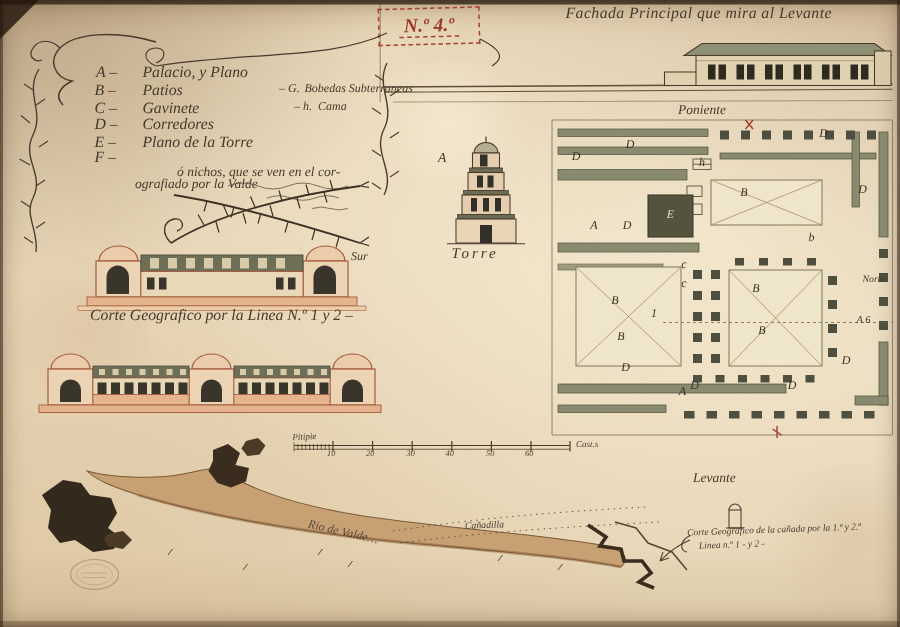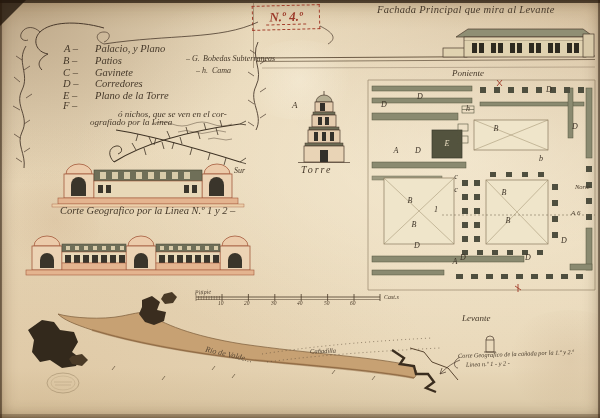--- a/index.html
+++ b/index.html
@@ -225,21 +225,21 @@
   <div class="abs hw" style="left:63px;top:55px;font-size:10.5px;">B –</div>
   <div class="abs hw" style="left:95px;top:55px;font-size:10.5px;">Patios</div>
   <div class="abs hw" style="left:63px;top:67px;font-size:10.5px;">C –</div>
   <div class="abs hw" style="left:95px;top:67px;font-size:10.5px;">Gavinete</div>
   <div class="abs hw" style="left:63px;top:78px;font-size:10.5px;">D –</div>
   <div class="abs hw" style="left:95px;top:78px;font-size:10.5px;">Corredores</div>
   <div class="abs hw" style="left:63px;top:90px;font-size:10.5px;">E –</div>
   <div class="abs hw" style="left:95px;top:90px;font-size:10.5px;">Plano de la Torre</div>
   <div class="abs hw" style="left:63px;top:100px;font-size:10.5px;">F –</div>
   <div class="abs hw" style="left:118px;top:109px;font-size:9px;">ó nichos, que se ven en el cor-</div>
-  <div class="abs hw" style="left:90px;top:117px;font-size:9px;">ografiado por la Linea</div>
+  <div class="abs hw" style="left:90px;top:117px;font-size:9px;">ografiado por la Valde</div>
   <div class="abs hw" style="left:186px;top:54px;font-size:8px;">– G.</div>
   <div class="abs hw" style="left:203px;top:54px;font-size:8px;">Bobedas Subterraneas</div>
   <div class="abs hw" style="left:196px;top:66px;font-size:8px;">– h.</div>
   <div class="abs hw" style="left:212px;top:66px;font-size:8px;">Cama</div>
   <svg class="abs" style="left:148px;top:116px;" width="104" height="28" viewBox="0 0 104 28">
     <g stroke="#4a3a2c" stroke-width="0.6" fill="none" opacity="0.75">
       <path d="M4,8 q10,-4 20,0 t20,0 t20,0 t20,0"></path>
       <path d="M30,16 q8,-3 16,0 t16,0 t16,0"></path>
       <path d="M60,23 q6,-2 12,0 t12,0"></path>
     </g>

